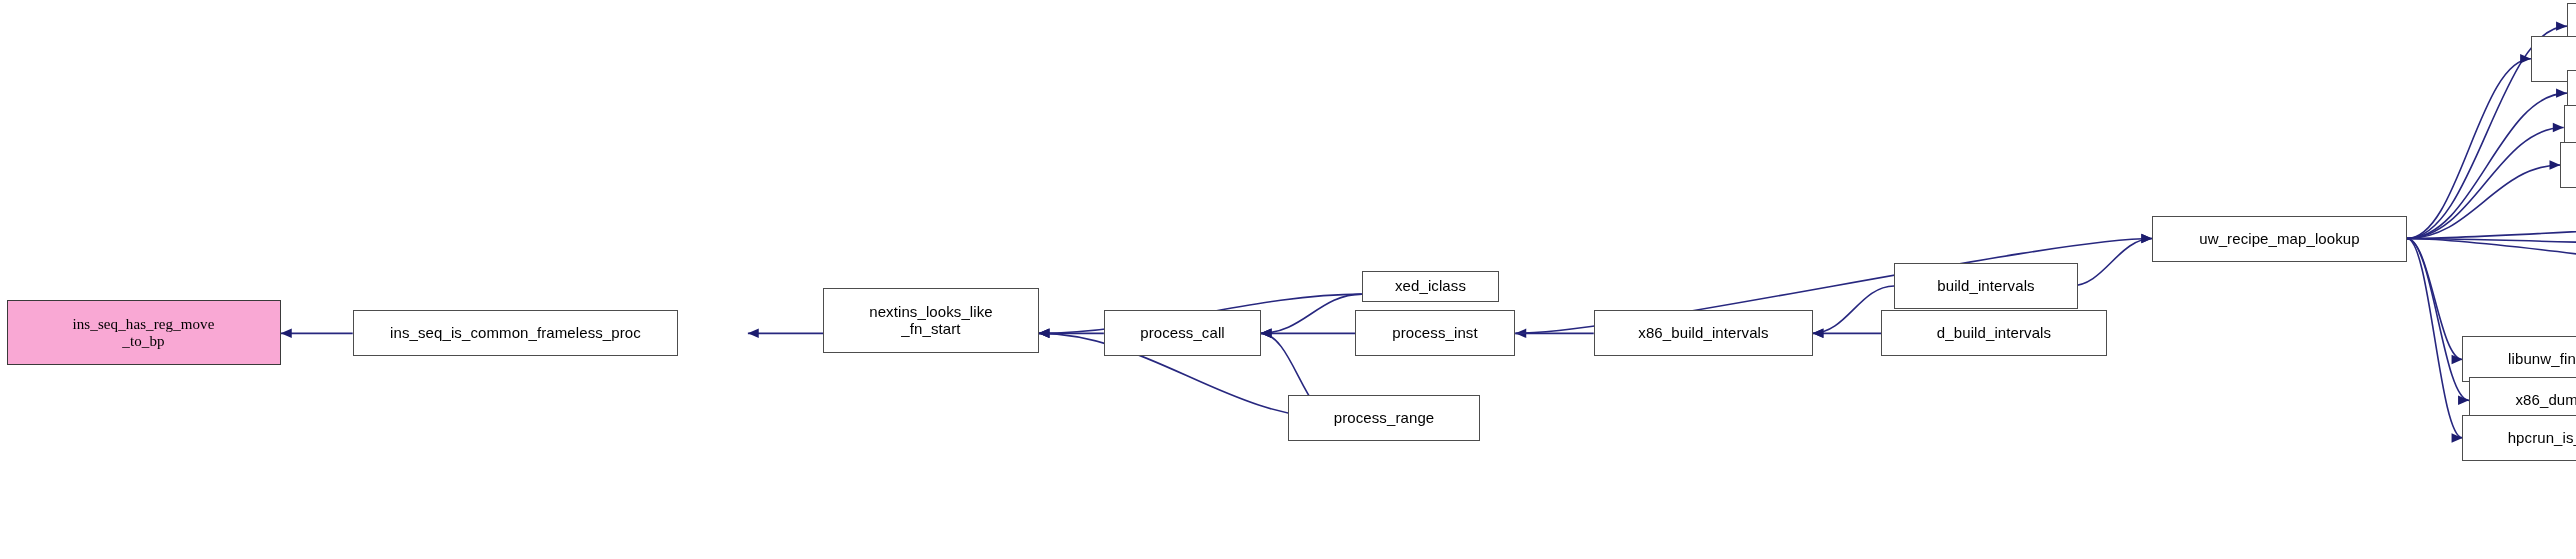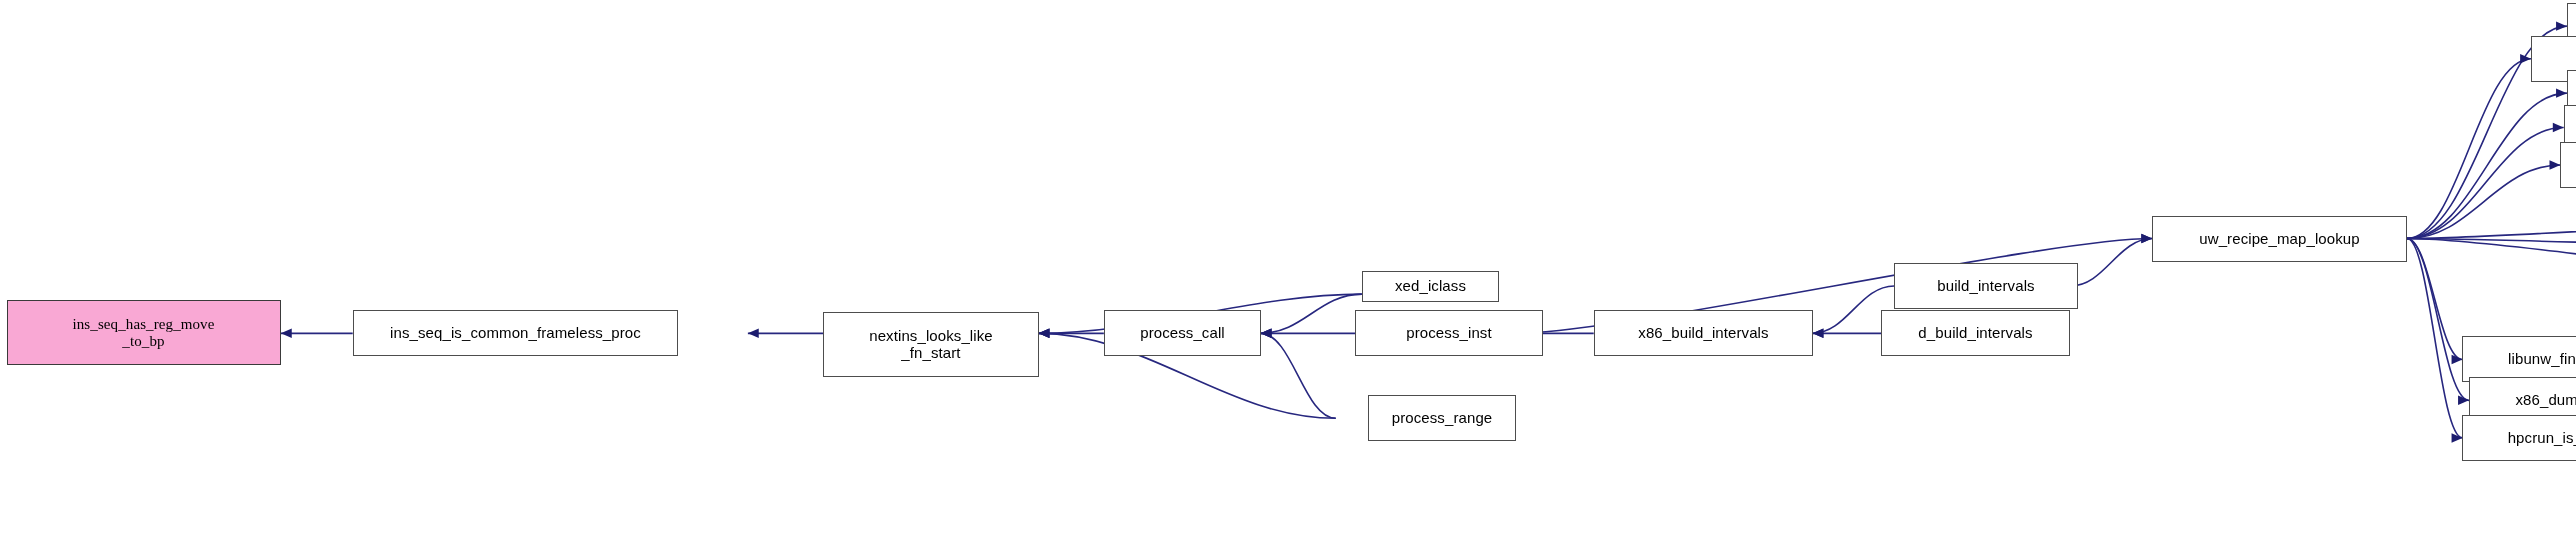--- a/index.html
+++ b/index.html
@@ -182,28 +182,28 @@
       <polygon class="edge-head" points="3716.5044,551.1765 3731.5044,544.6765 3731.5044,557.6765"></polygon>
       <path class="edge-line" d="M 3316.0577999999996 328.45619999999997 C 3348.1835159999996 328.45619999999997, 3360.421884 602.9196, 3392.5476 602.9196"></path>
       <polygon class="edge-head" points="3392.5476,602.9196 3377.5476,609.4196 3377.5476,596.4196"></polygon>
       <path class="edge-line" d="M 7185.541799999999 557.9256 C 7035.541799999999 557.9256, 5738.2548 710.9051999999999, 5588.2548 710.9051999999999"></path>
       <polygon class="edge-head" points="5588.2548,710.9051999999999 5603.2548,704.4051999999999 5603.2548,717.4051999999999"></polygon>
     </svg>
   <div id="node-layer">
       <div class="node-box root" style="left: 6.5px; top: 300px; width: 274px; height: 65px;">ins_seq_has_reg_move
 _to_bp</div>
       <div class="node-box" style="left: 353px; top: 310px; width: 325px; height: 46px;">ins_seq_is_common_frameless_proc</div>
-      <div class="node-box" style="left: 823px; top: 312px; width: 216px; height: 65px;">nextins_looks_like
+      <div class="node-box" style="left: 823px; top: 288px; width: 216px; height: 65px;">nextins_looks_like
 _fn_start</div>
       <div class="node-box" style="left: 1104px; top: 310px; width: 157px; height: 46px;">process_call</div>
-      <div class="node-box" style="left: 1355px; top: 310px; width: 188px; height: 46px;">process_inst</div>
+      <div class="node-box" style="left: 1355px; top: 310px; width: 160px; height: 46px;">process_inst</div>
       <div class="node-box" style="left: 1362px; top: 271px; width: 137px; height: 31px;">xed_iclass</div>
-      <div class="node-box" style="left: 1368px; top: 395px; width: 148px; height: 46px;">process_range</div>
+      <div class="node-box" style="left: 1288px; top: 395px; width: 192px; height: 46px;">process_range</div>
       <div class="node-box" style="left: 1594px; top: 310px; width: 219px; height: 46px; text-align: center;">x86_build_intervals</div>
-      <div class="node-box" style="left: 1881px; top: 310px; width: 189px; height: 46px;">d_build_intervals</div>
+      <div class="node-box" style="left: 1881px; top: 310px; width: 226px; height: 46px;">d_build_intervals</div>
       <div class="node-box" style="left: 1894px; top: 263px; width: 184px; height: 46px;">build_intervals</div>
       <div class="node-box" style="left: 2152px; top: 216px; width: 255px; height: 46px;">uw_recipe_map_lookup</div>
       <div class="node-box" style="left: 2567px; top: 3.3px; width: 186px; height: 46px;">confirm_plt_call</div>
       <div class="node-box" style="left: 2531px; top: 36px; width: 258px; height: 46px;">hpcrun_unw_init_cursor</div>
       <div class="node-box" style="left: 2567px; top: 70px; width: 196px; height: 46px;">hpcrun_unw_step</div>
       <div class="node-box" style="left: 2564px; top: 105px; width: 193px; height: 46px;">confirm_tail_call</div>
       <div class="node-box" style="left: 2560px; top: 142px; width: 199px; height: 46px;">return_addr_valid</div>
       <div class="node-box" style="left: 2462px; top: 336px; width: 242px; height: 46px;">libunw_finalize_cursor</div>
       <div class="node-box" style="left: 2469px; top: 377px; width: 229px; height: 46px;">x86_dump_intervals</div>
       <div class="node-box" style="left: 2462px; top: 415px; width: 235px; height: 46px;">hpcrun_is_cold_code</div>

